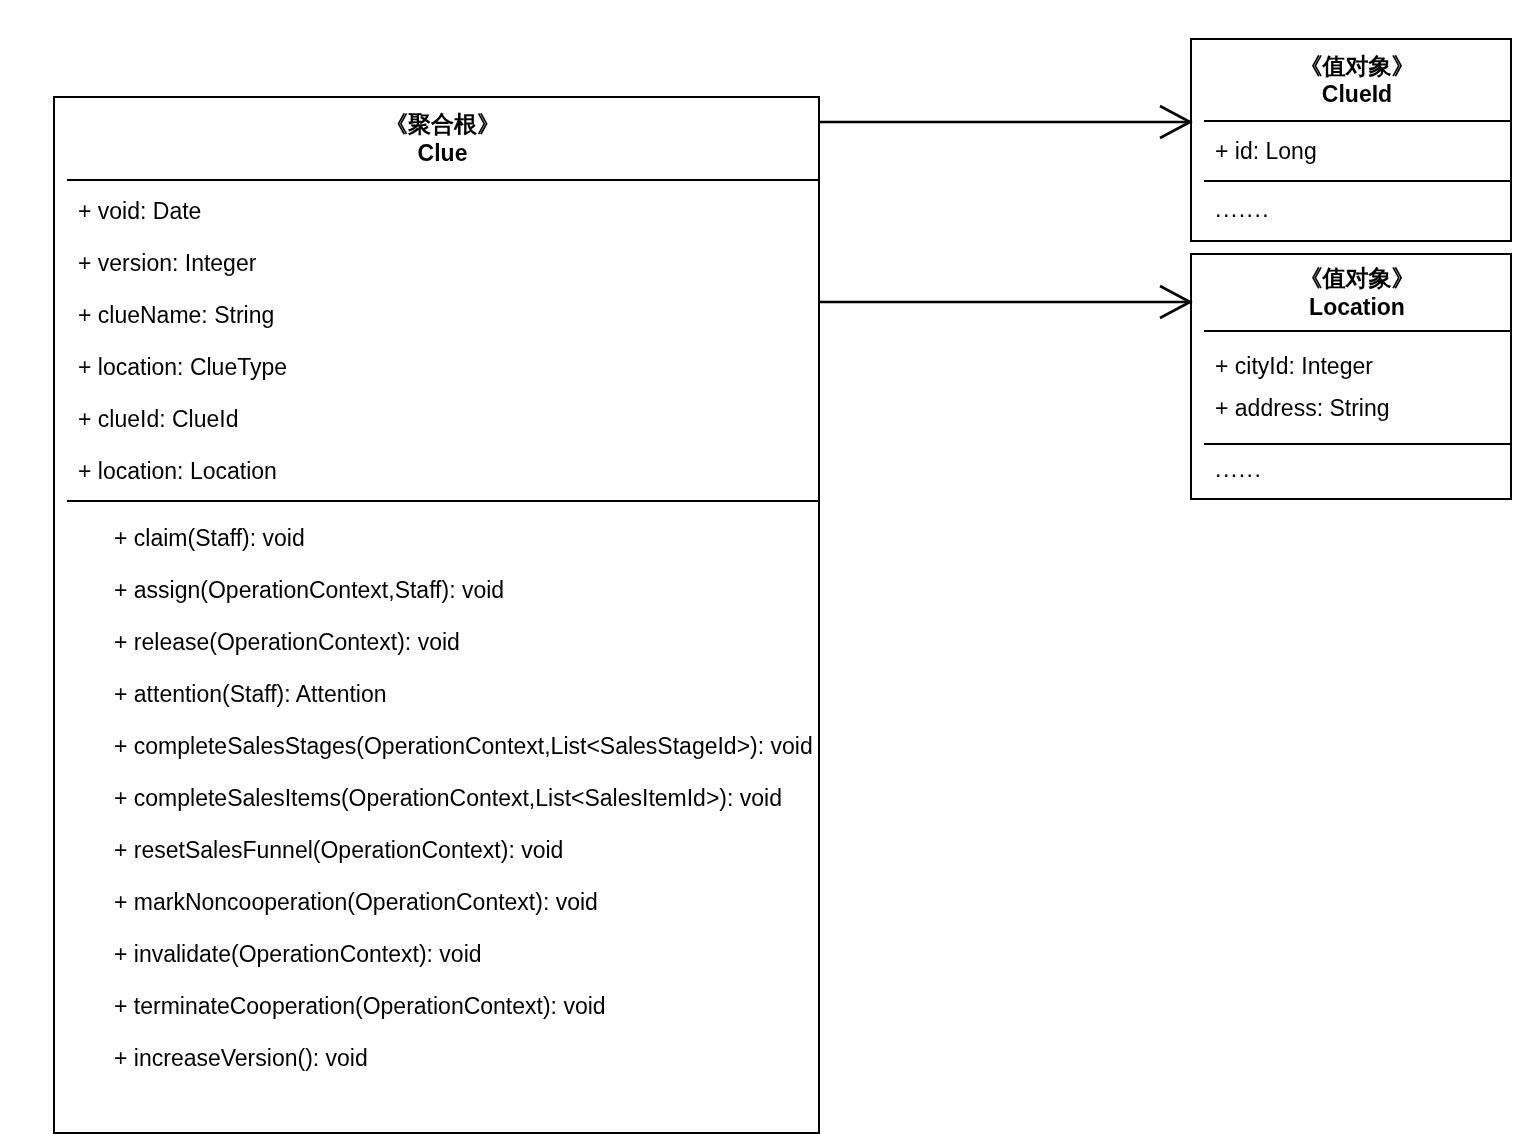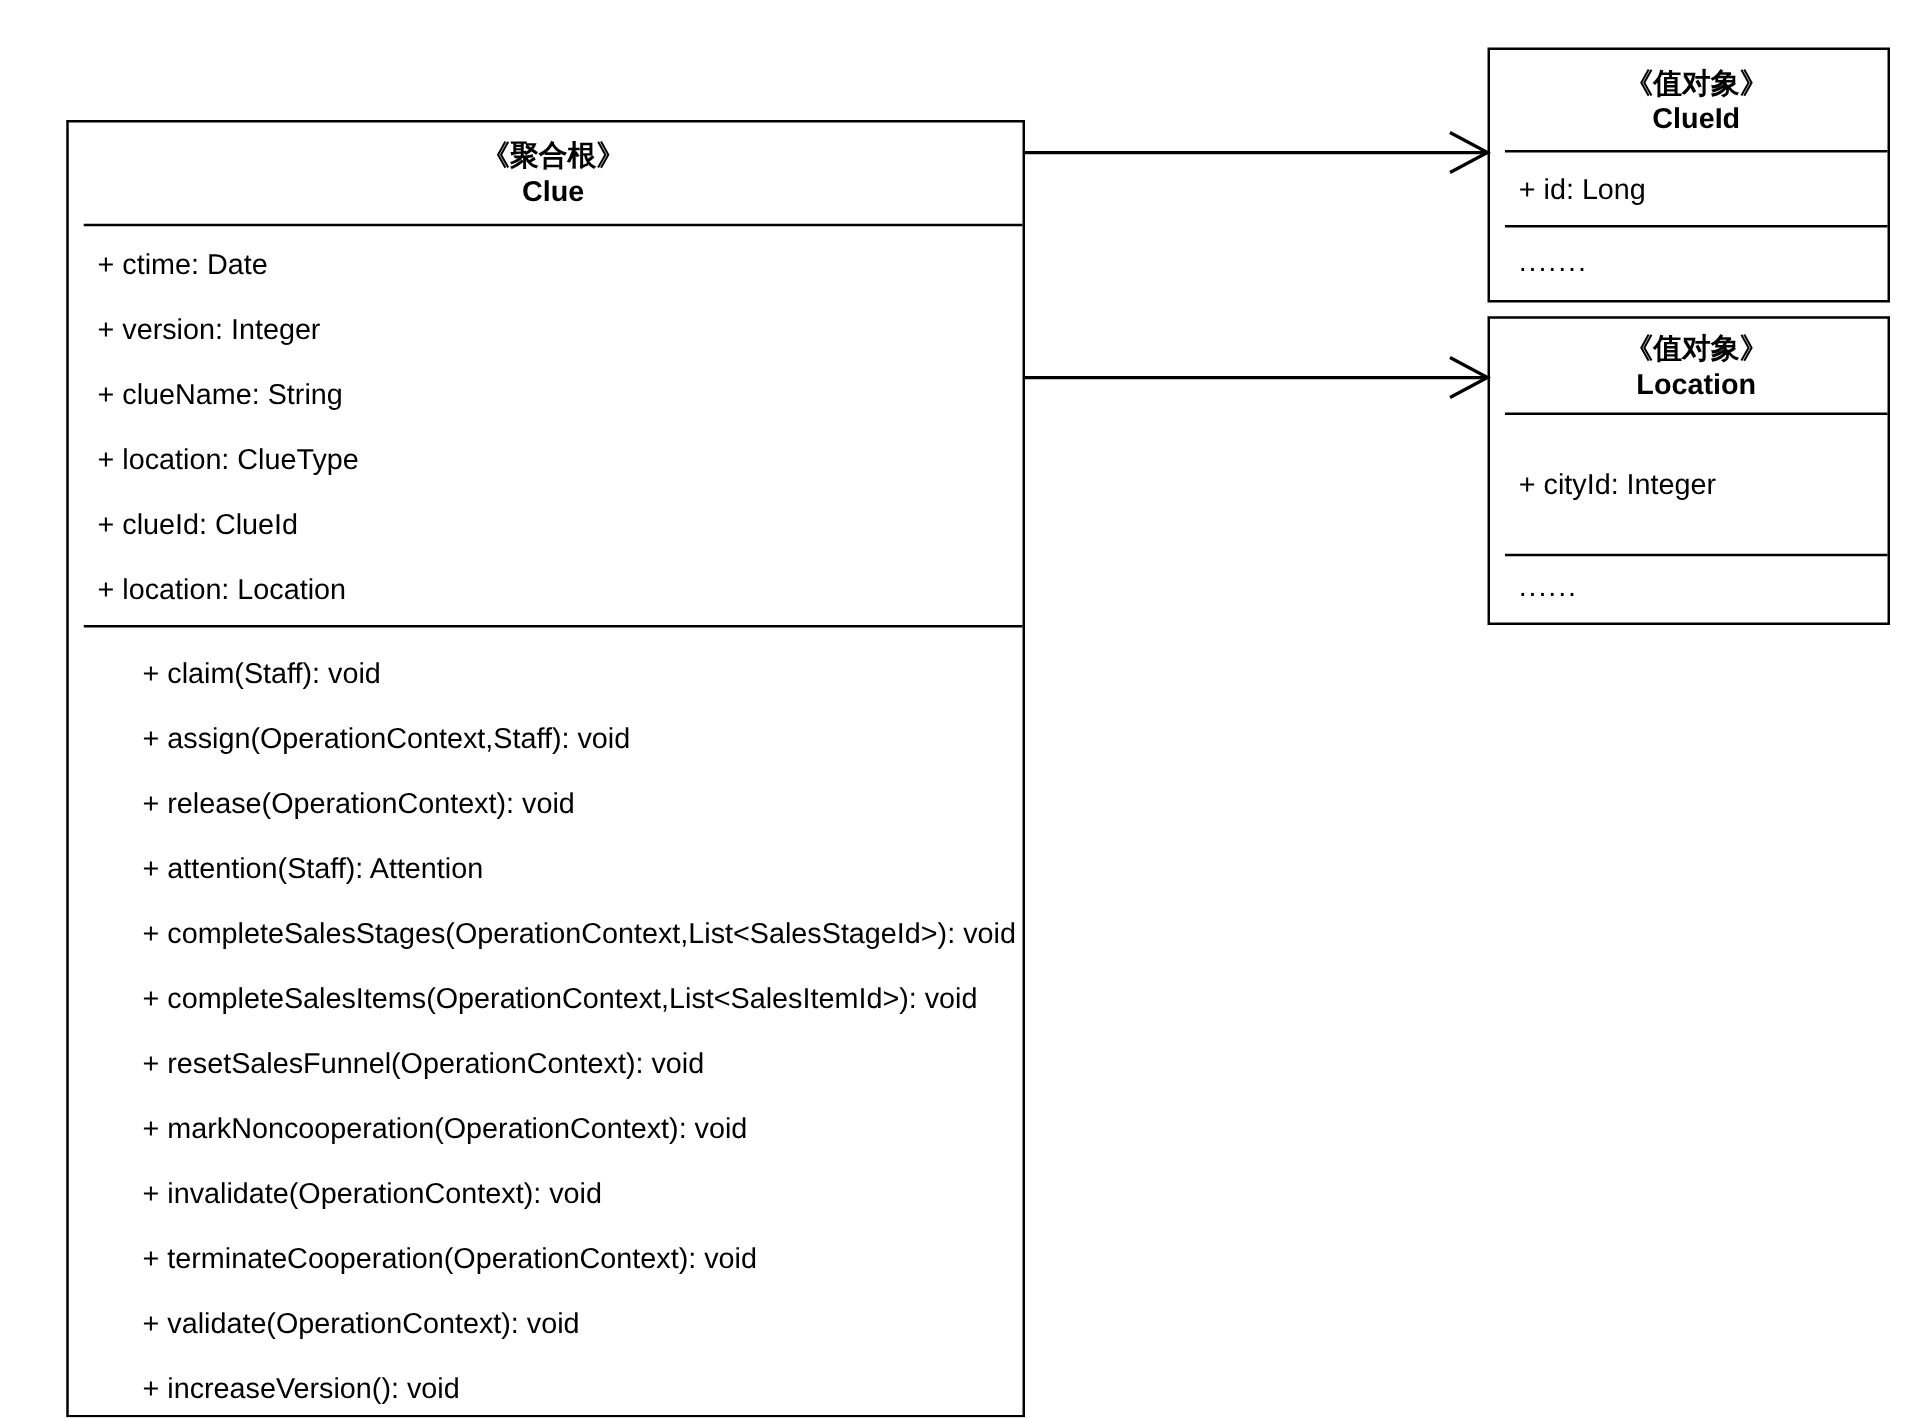--- a/index.html
+++ b/index.html
@@ -141,40 +141,39 @@
 <div id="canvas">
 
   <div class="uml-box" id="clue-box" style="left:53px; top:96px; width:767px; height:1038px;">
 
     <div class="uml-section uml-header">
       <div class="stereotype">《聚合根》</div>
       <div class="classname">Clue</div>
     </div>
 
     <div class="uml-section members attrs-section">
-      <div class="member-row">+ ctime: Date</div>
+      <div class="member-row">+ void: Date</div>
       <div class="member-row">+ version: Integer</div>
       <div class="member-row">+ clueName: String</div>
       <div class="member-row">+ location: ClueType</div>
       <div class="member-row">+ clueId: ClueId</div>
       <div class="member-row">+ location: Location</div>
     </div>
 
     <div class="uml-section members ops-section">
       <div class="member-row">+ claim(Staff): void</div>
       <div class="member-row">+ assign(OperationContext,Staff): void</div>
       <div class="member-row">+ release(OperationContext): void</div>
       <div class="member-row">+ attention(Staff): Attention</div>
       <div class="member-row">+ completeSalesStages(OperationContext,List&lt;SalesStageId&gt;): void</div>
       <div class="member-row">+ completeSalesItems(OperationContext,List&lt;SalesItemId&gt;): void</div>
       <div class="member-row">+ resetSalesFunnel(OperationContext): void</div>
       <div class="member-row">+ markNoncooperation(OperationContext): void</div>
       <div class="member-row">+ invalidate(OperationContext): void</div>
       <div class="member-row">+ terminateCooperation(OperationContext): void</div>
-      <div class="member-row">+ validate(OperationContext): void</div>
       <div class="member-row">+ increaseVersion(): void</div>
     </div>
   </div>
 
   <div class="uml-box vo-box" id="clueid-box" style="left:1190px; top:38px; width:322px; height:204px;">
 
     <div class="uml-section uml-header">
       <div class="stereotype">《值对象》</div>
       <div class="classname">ClueId</div>
     </div>
@@ -190,20 +189,21 @@
 
   <div class="uml-box vo-box" id="location-box" style="left:1190px; top:253px; width:322px; height:247px;">
 
     <div class="uml-section uml-header" style="height:77px;">
       <div class="stereotype">《值对象》</div>
       <div class="classname">Location</div>
     </div>
 
     <div class="uml-section members" style="height:113px;text-align:right;">
       <div class="member-row">+ cityId: Integer</div>
+      <div class="member-row">+ address: String</div>
     </div>
 
     <div class="uml-section members" style="height:53px;">
       <div class="dots-row">......</div>
     </div>
   </div>
 
   <svg class="connector" id="conn-clueid" style="left:0px; top:0px; width:1530px; height:1134px;">
     <line x1="820" y1="122" x2="1190" y2="122"></line>
     <polyline class="arrowhead" points="1160,106 1190,122 1160,138"></polyline>

